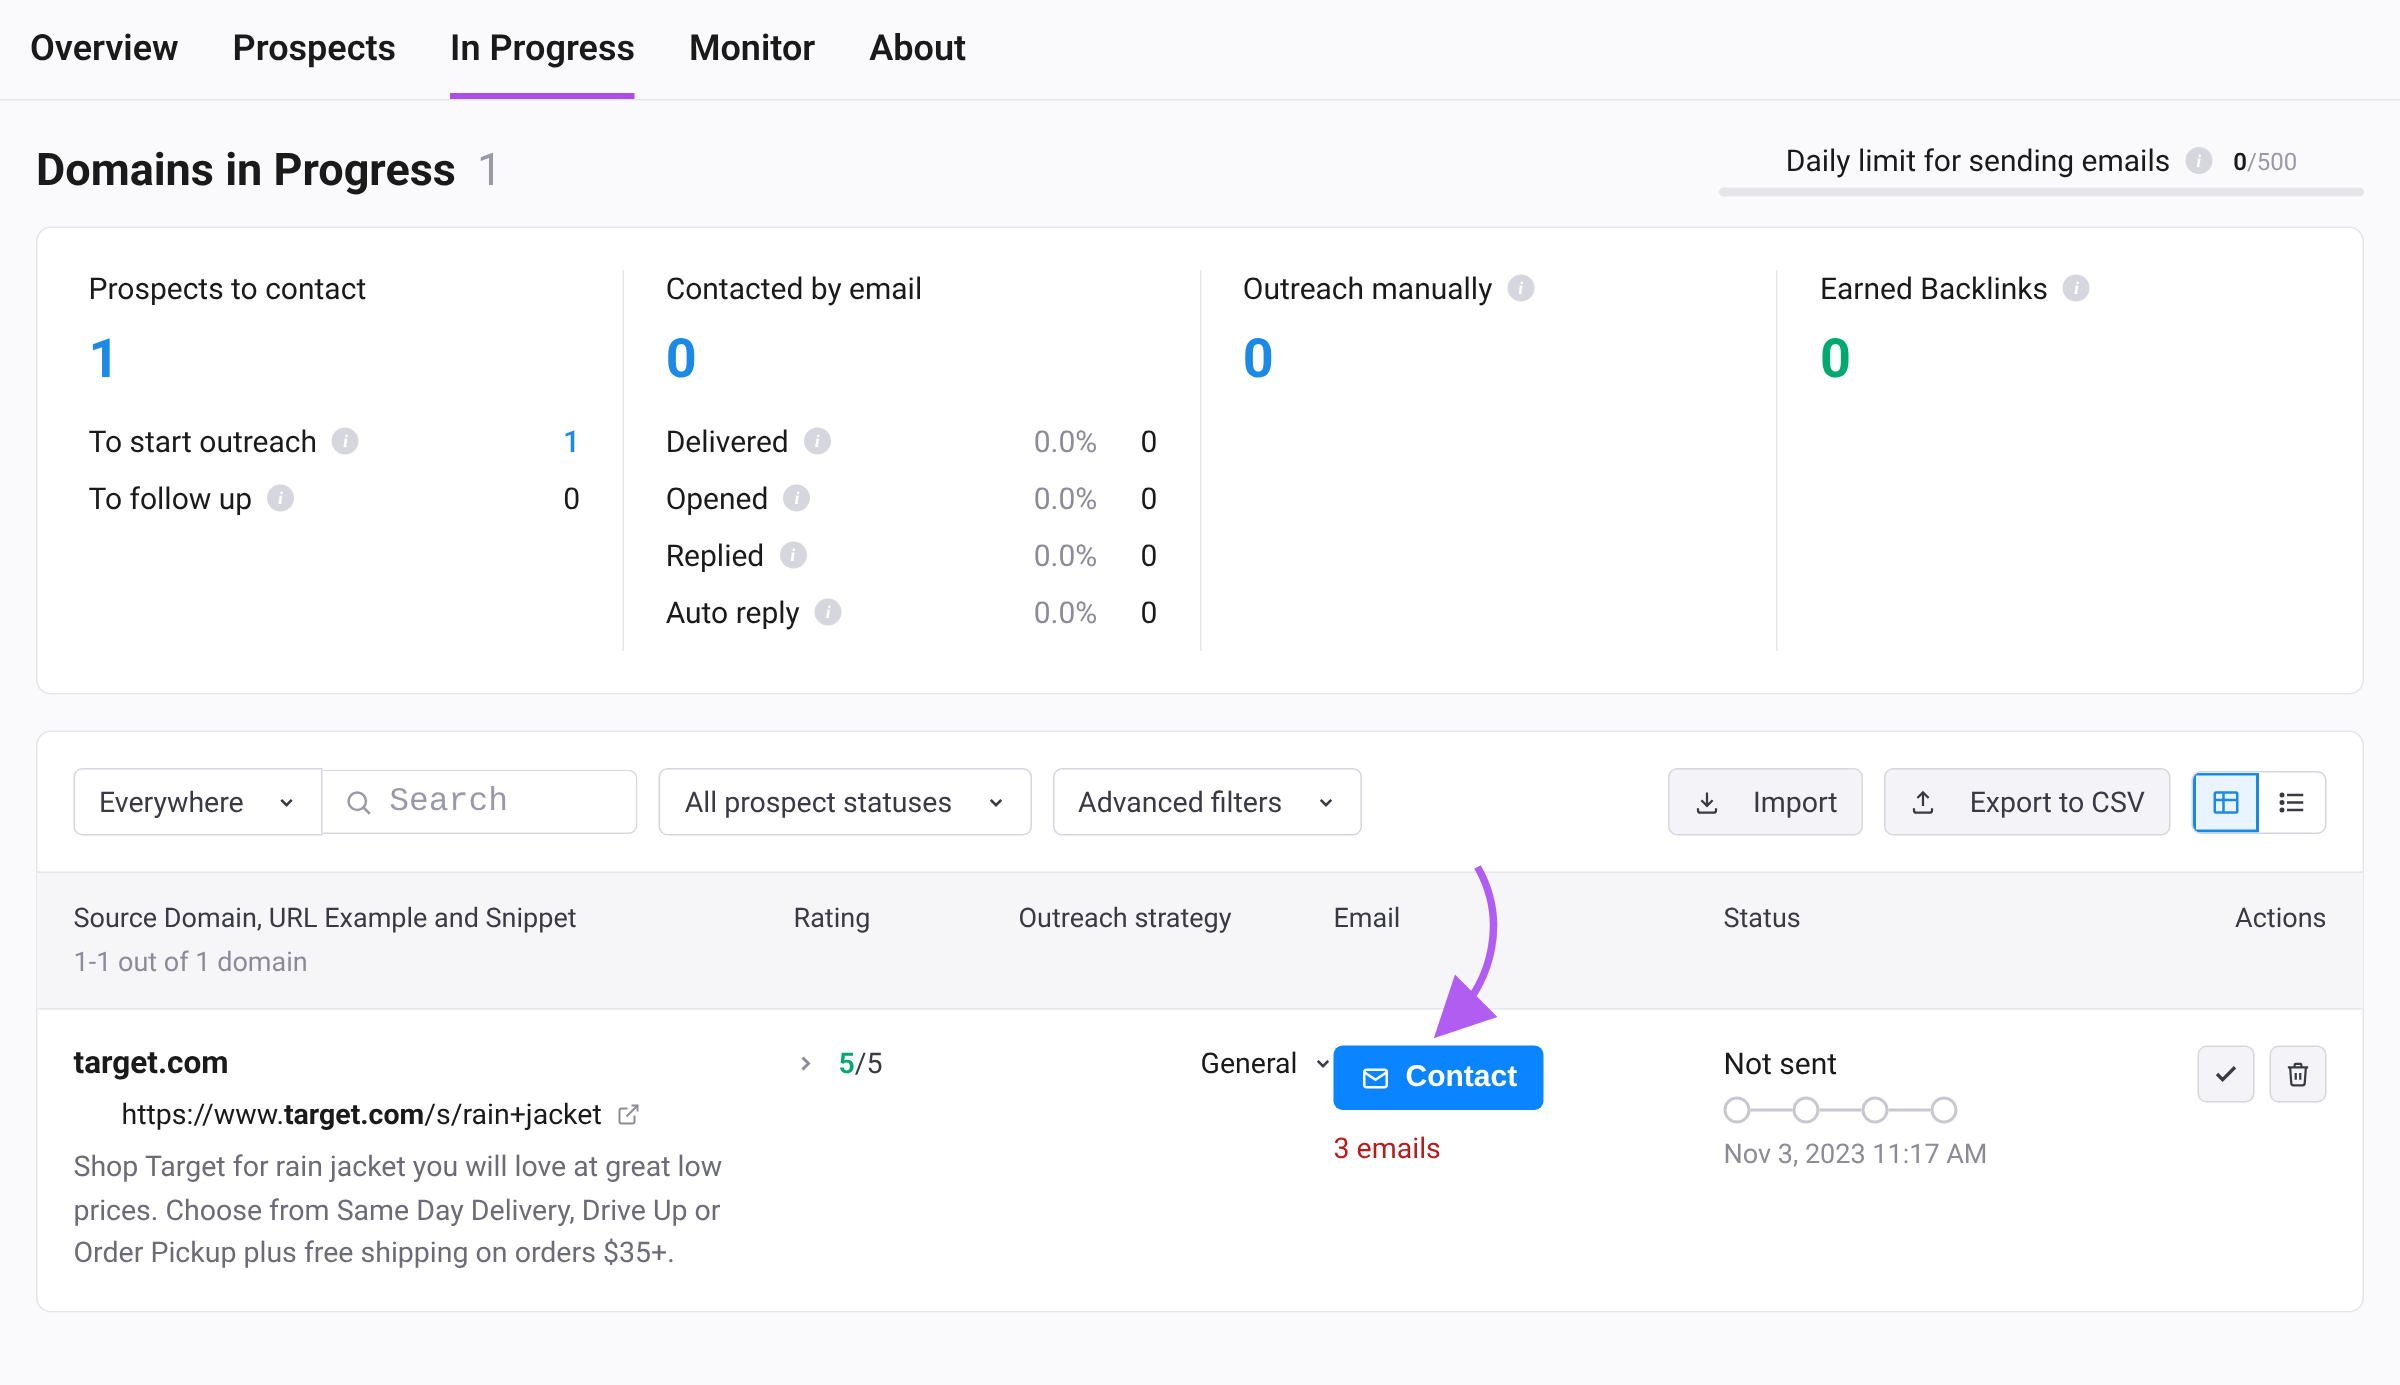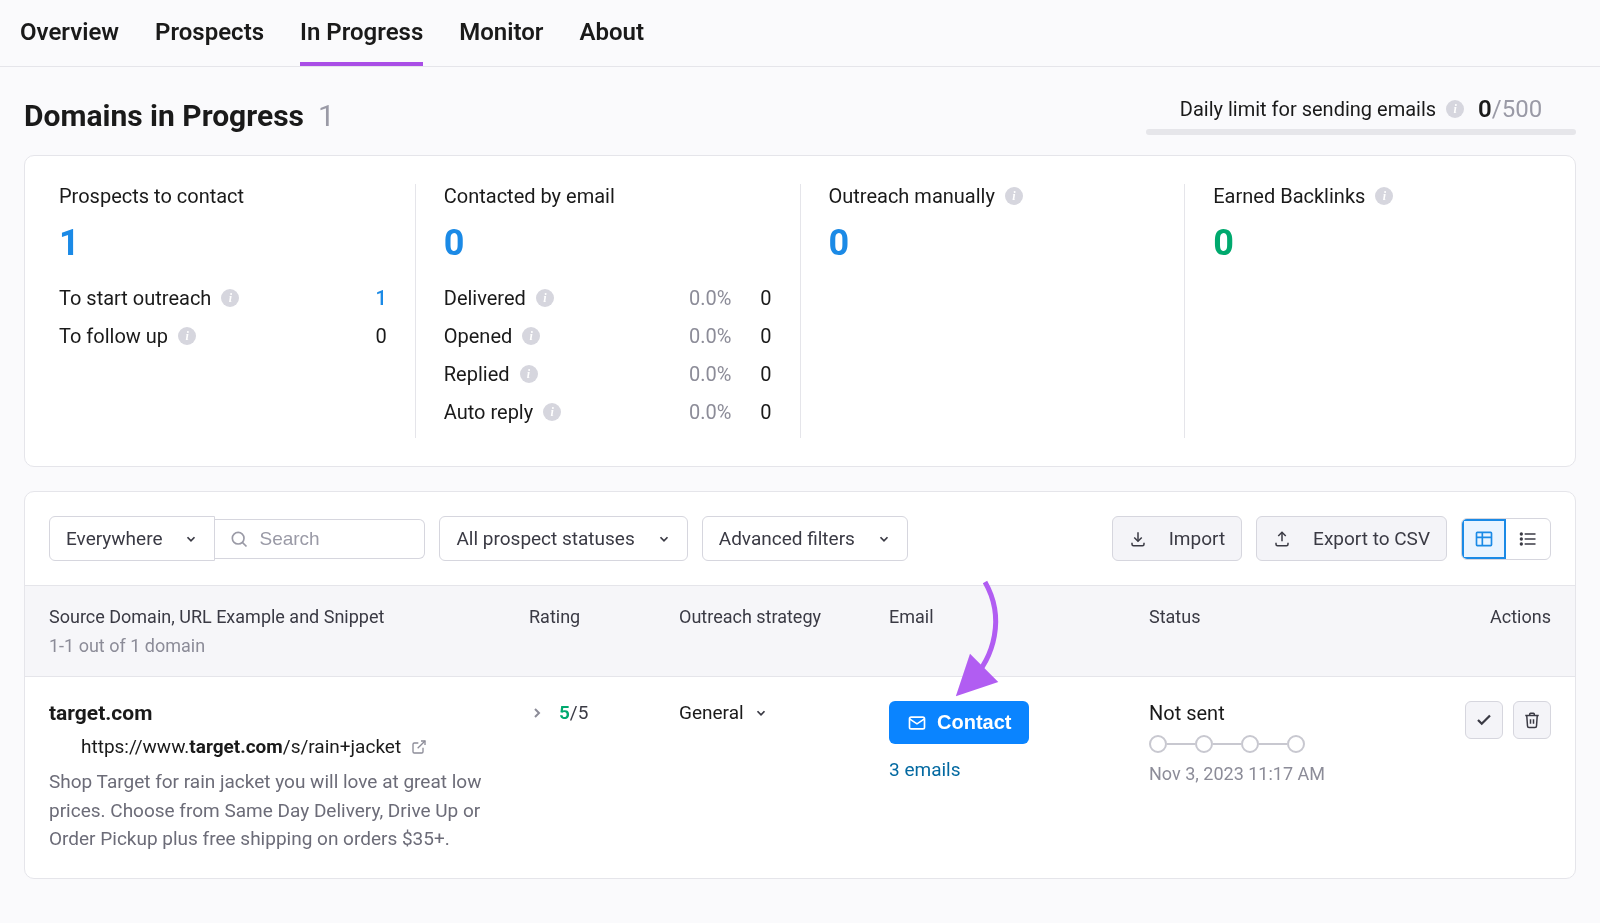--- a/index.html
+++ b/index.html
@@ -8,42 +8,42 @@
 .tabs { display: flex; gap: 36px; padding: 18px 24px 0 20px; border-bottom: 1px solid #e5e5ea; }
 .tab { font-size: 24px; font-weight: 600; padding-bottom: 16px; cursor: pointer; color: #1a1a1a; }
 .tab.active { border-bottom: 4px solid #a94ee6; }
 .page-header { display: flex; justify-content: space-between; align-items: center; padding: 28px 24px 20px 24px; }
 .page-title-wrap { display: flex; align-items: baseline; gap: 14px; }
 .page-title { font-size: 30px; font-weight: 700; }
 .page-count { font-size: 30px; font-weight: 400; color: #9a9aa6; }
 .limit-wrap { display: flex; flex-direction: column; align-items: center; gap: 6px; }
 .limit-row { display: flex; align-items: center; gap: 14px; font-size: 20px; }
 .limit-label { display: flex; align-items: center; gap: 10px; }
-.limit-vals { font-size: 24px; }
+.limit-vals { font-size: 16px; }
 .limit-vals .v0 { font-weight: 600; }
 .limit-vals .vtotal { color: #9a9aa6; }
 .limit-bar { width: 430px; height: 6px; background: #e6e6ea; border-radius: 3px; }
 .summary-card { margin: 0 24px 24px 24px; background: #fff; border: 1px solid #e5e5ea; border-radius: 10px; display: flex; padding: 28px 6px; }
 .sum-col { flex: 1; padding: 0 28px; }
 .sum-col + .sum-col { border-left: 1px solid #e5e5ea; }
 .sum-label { font-size: 20px; display: flex; align-items: center; gap: 10px; margin-bottom: 14px; }
 .sum-big { font-size: 36px; font-weight: 700; margin-bottom: 22px; }
 .blue { color: #1b8ae6; }
 .green { color: #00a96e; }
 .sub-row { display: flex; align-items: center; font-size: 20px; margin-bottom: 14px; }
 .sub-row .lbl { flex: 1; display: flex; align-items: center; gap: 10px; }
 .sub-row .pct { width: 70px; text-align: right; color: #8c8c98; }
 .sub-row .num { width: 40px; text-align: right; }
 .info-icon { width: 18px; height: 18px; border-radius: 50%; background: #d6d6de; color: #fff; display: inline-flex; align-items: center; justify-content: center; font-size: 12px; font-style: italic; font-weight: 700; font-family: Georgia, serif; }
 .toolbar-card { margin: 0 24px; background: #fff; border: 1px solid #e5e5ea; border-radius: 10px; }
 .toolbar { display: flex; align-items: center; gap: 14px; padding: 24px; }
 .btn { display: inline-flex; align-items: center; gap: 22px; padding: 10px 16px; border: 1px solid #d6d6de; border-radius: 6px; background: #fff; font-size: 19px; cursor: pointer; color: #3a3a44; }
 .btn.bg { background: #f4f4f8; }
 .search-wrap { display: flex; align-items: center; border: 1px solid #d6d6de; border-radius: 6px; padding: 8px 14px; gap: 10px; width: 210px; margin-left: -14px; border-top-left-radius: 0; border-bottom-left-radius: 0; border-left: none; }
-.search-wrap input { border: none; outline: none; font-size: 19px; width: 100%; color: #1a1a1a; }
+.search-wrap input { border: none; outline: none; font-size: 22px; width: 100%; color: #1a1a1a; font-family: Liberation Mono, monospace; }
 .search-wrap input::placeholder { color: #9a9aa6; }
 .spacer { flex: 1; }
 .view-toggle { display: flex; border: 1px solid #d6d6de; border-radius: 6px; overflow: hidden; }
 .view-toggle .vbtn { padding: 10px 12px; cursor: pointer; display: flex; align-items: center; }
 .view-toggle .vbtn.active { background: #eaf4ff; box-shadow: inset 0 0 0 2px #1b8ae6; }
 .thead { display: flex; padding: 20px 24px; background: #f6f6f9; border-top: 1px solid #e5e5ea; border-bottom: 1px solid #e5e5ea; font-size: 18px; color: #3a3a44; }
 .col-source { flex: 0 0 480px; }
 .col-rating { flex: 0 0 150px; }
 .col-strategy { flex: 0 0 210px; }
 .col-email { flex: 0 0 260px; }
@@ -51,23 +51,23 @@
 .col-actions { flex: 1; text-align: right; }
 .thead .sub { color: #8c8c98; margin-top: 8px; }
 .trow { display: flex; padding: 24px; font-size: 19px; align-items: flex-start; }
 .trow .domain { font-weight: 700; font-size: 21px; margin-bottom: 10px; }
 .trow .url { display: flex; align-items: center; gap: 10px; font-size: 19px; margin-bottom: 10px; margin-left: 32px; }
 .trow .url b { font-weight: 700; }
 .trow .snippet { color: #6c6c78; line-height: 1.5; max-width: 440px; }
 .rating-wrap { display: flex; align-items: center; gap: 14px; }
 .rating-val .n { color: #00a96e; font-weight: 600; }
 .rating-val .d { color: #3a3a44; }
-.strategy-wrap { display: flex; align-items: center; gap: 10px; cursor: pointer; }
+.strategy-wrap { display: flex; align-items: center; gap: 10px; cursor: pointer; justify-content: flex-end; }
 .contact-btn { background: #0a84ff; color: #fff; border: none; border-radius: 6px; padding: 10px 18px; font-size: 20px; font-weight: 600; display: inline-flex; align-items: center; gap: 10px; cursor: pointer; }
-.emails-link { color: #0369a1; margin-top: 14px; display: block; cursor: pointer; }
+.emails-link { color: #b91c1c; margin-top: 14px; display: block; cursor: pointer; }
 .status-title { font-size: 20px; margin-bottom: 10px; }
 .status-dots { display: flex; align-items: center; gap: 0; margin-bottom: 10px; }
 .dot { width: 18px; height: 18px; border: 2px solid #c8c8d0; border-radius: 50%; background: #fff; }
 .dot + .line { flex: 0 0 28px; height: 2px; background: #c8c8d0; }
 .status-date { color: #8c8c98; font-size: 18px; }
 .actions-wrap { display: flex; gap: 10px; justify-content: flex-end; }
 .sqbtn { width: 38px; height: 38px; border: 1px solid #d6d6de; border-radius: 6px; background: #f4f4f8; display: flex; align-items: center; justify-content: center; cursor: pointer; }
 .arrow-annot { position: absolute; pointer-events: none; }
 svg { display: block; }
 .rel { position: relative; }

